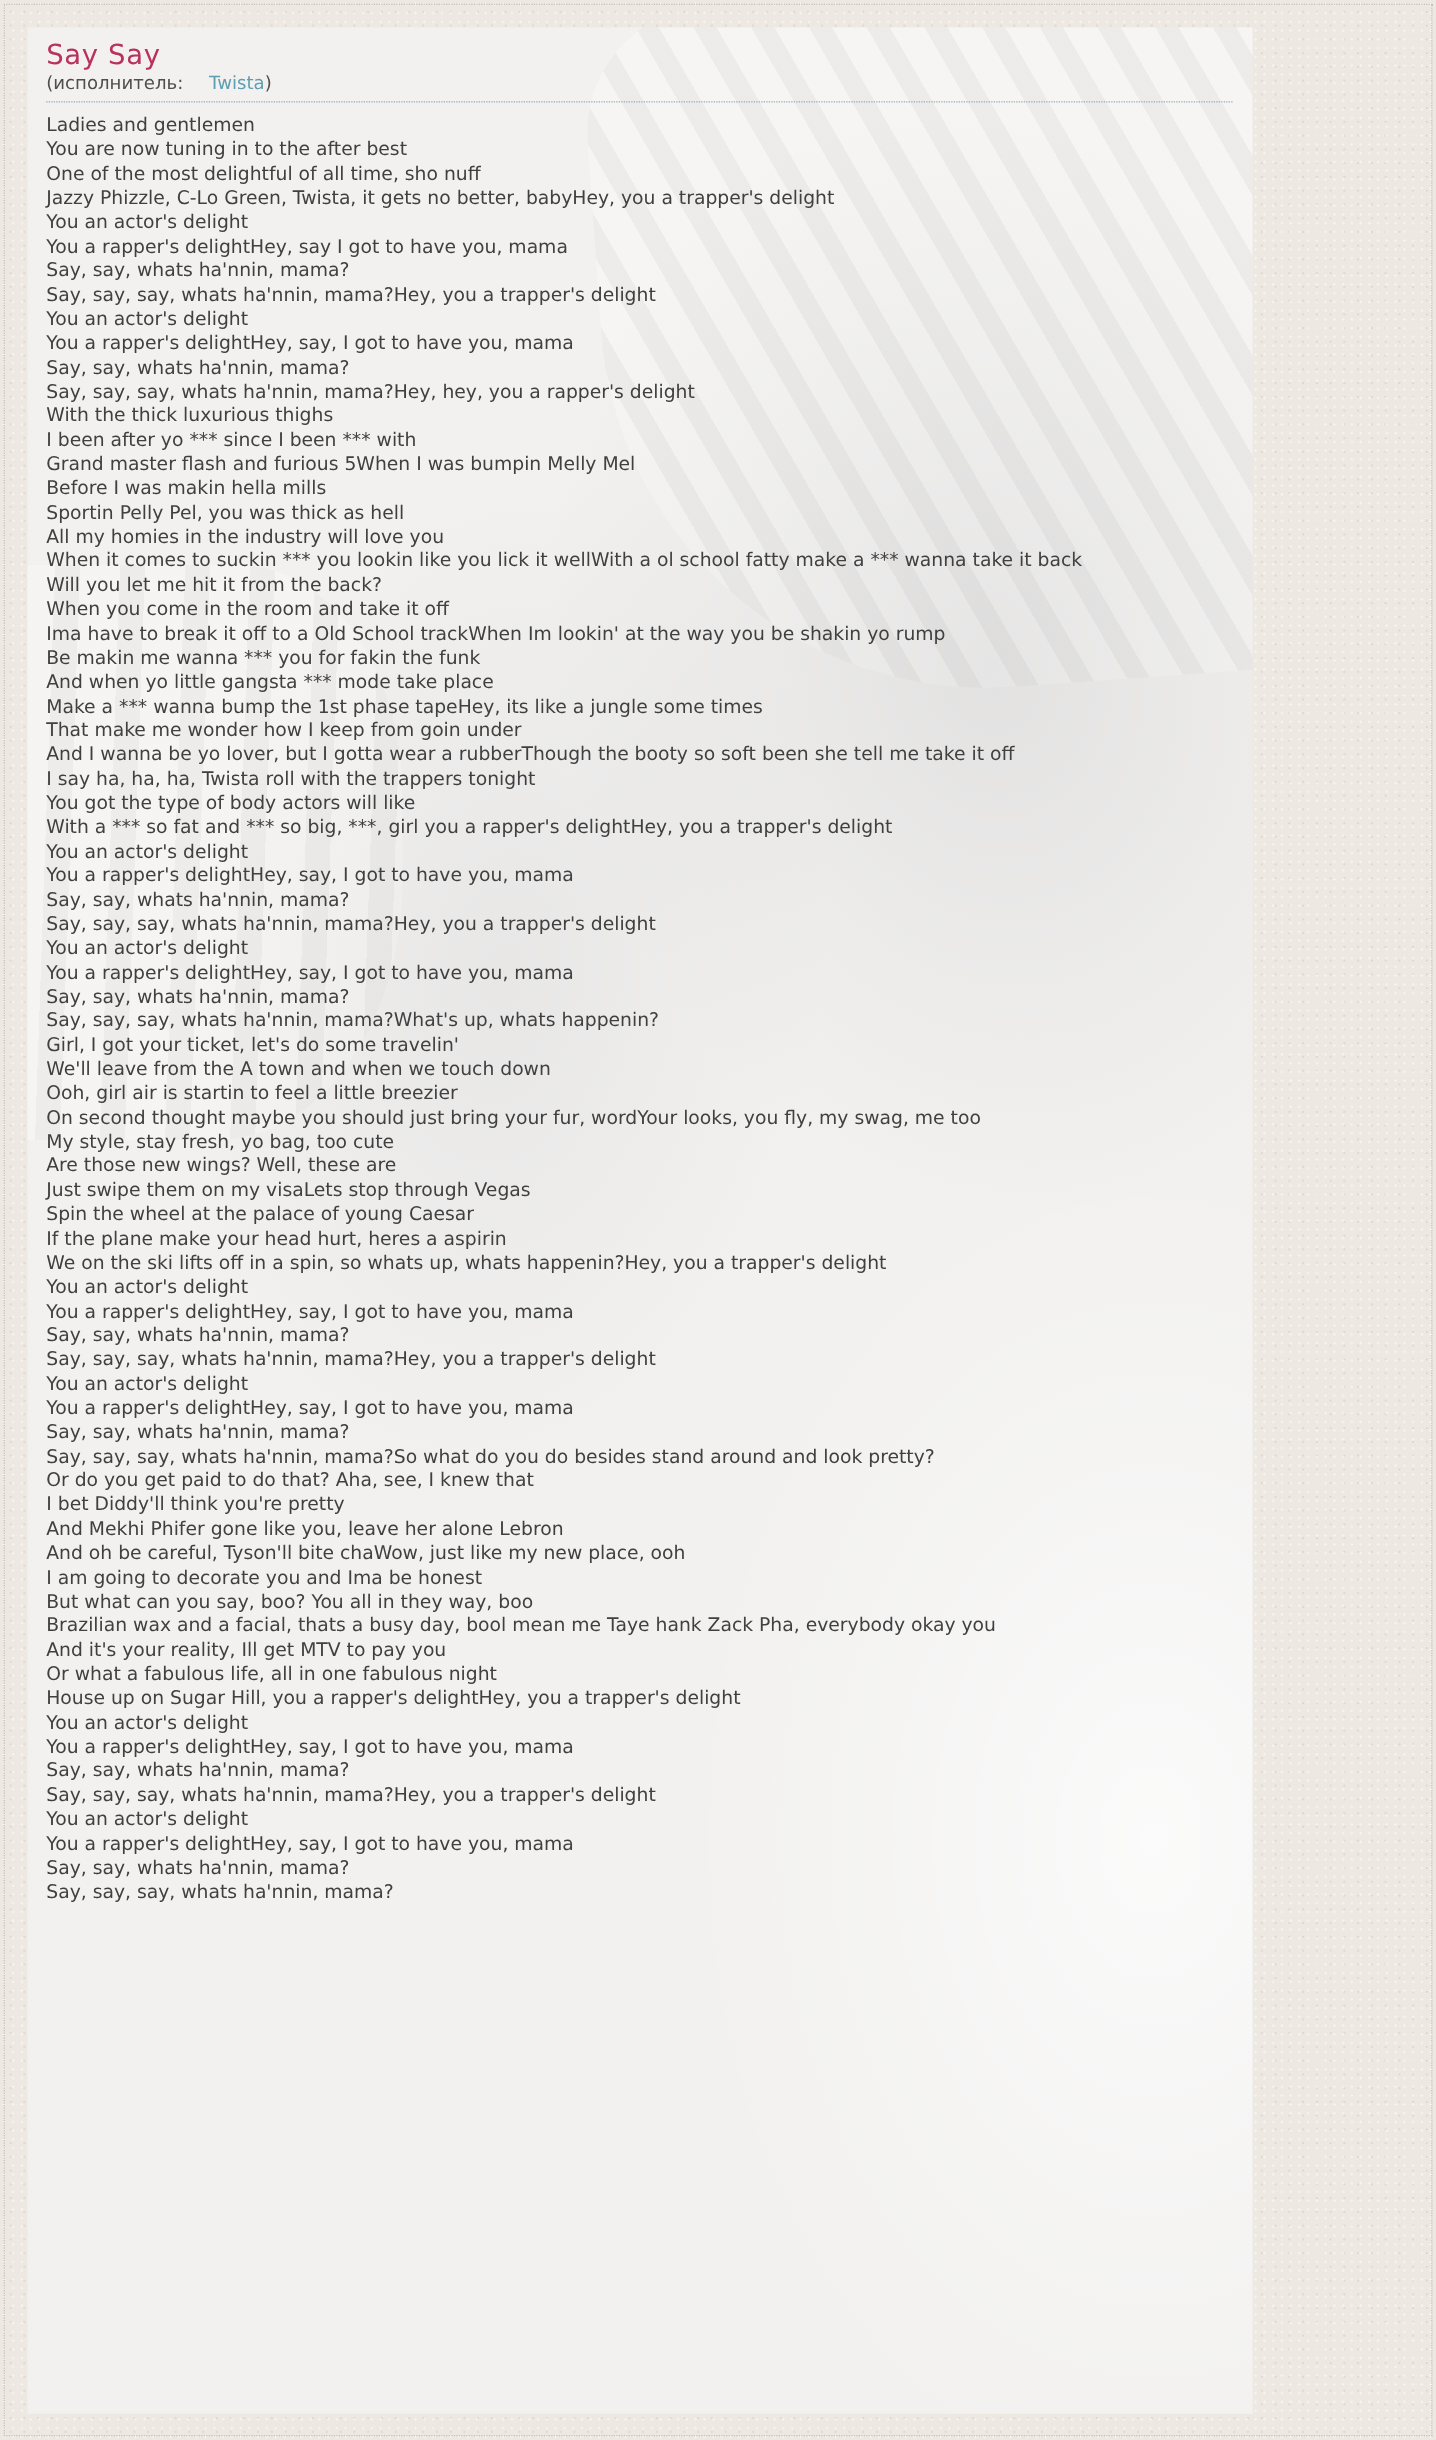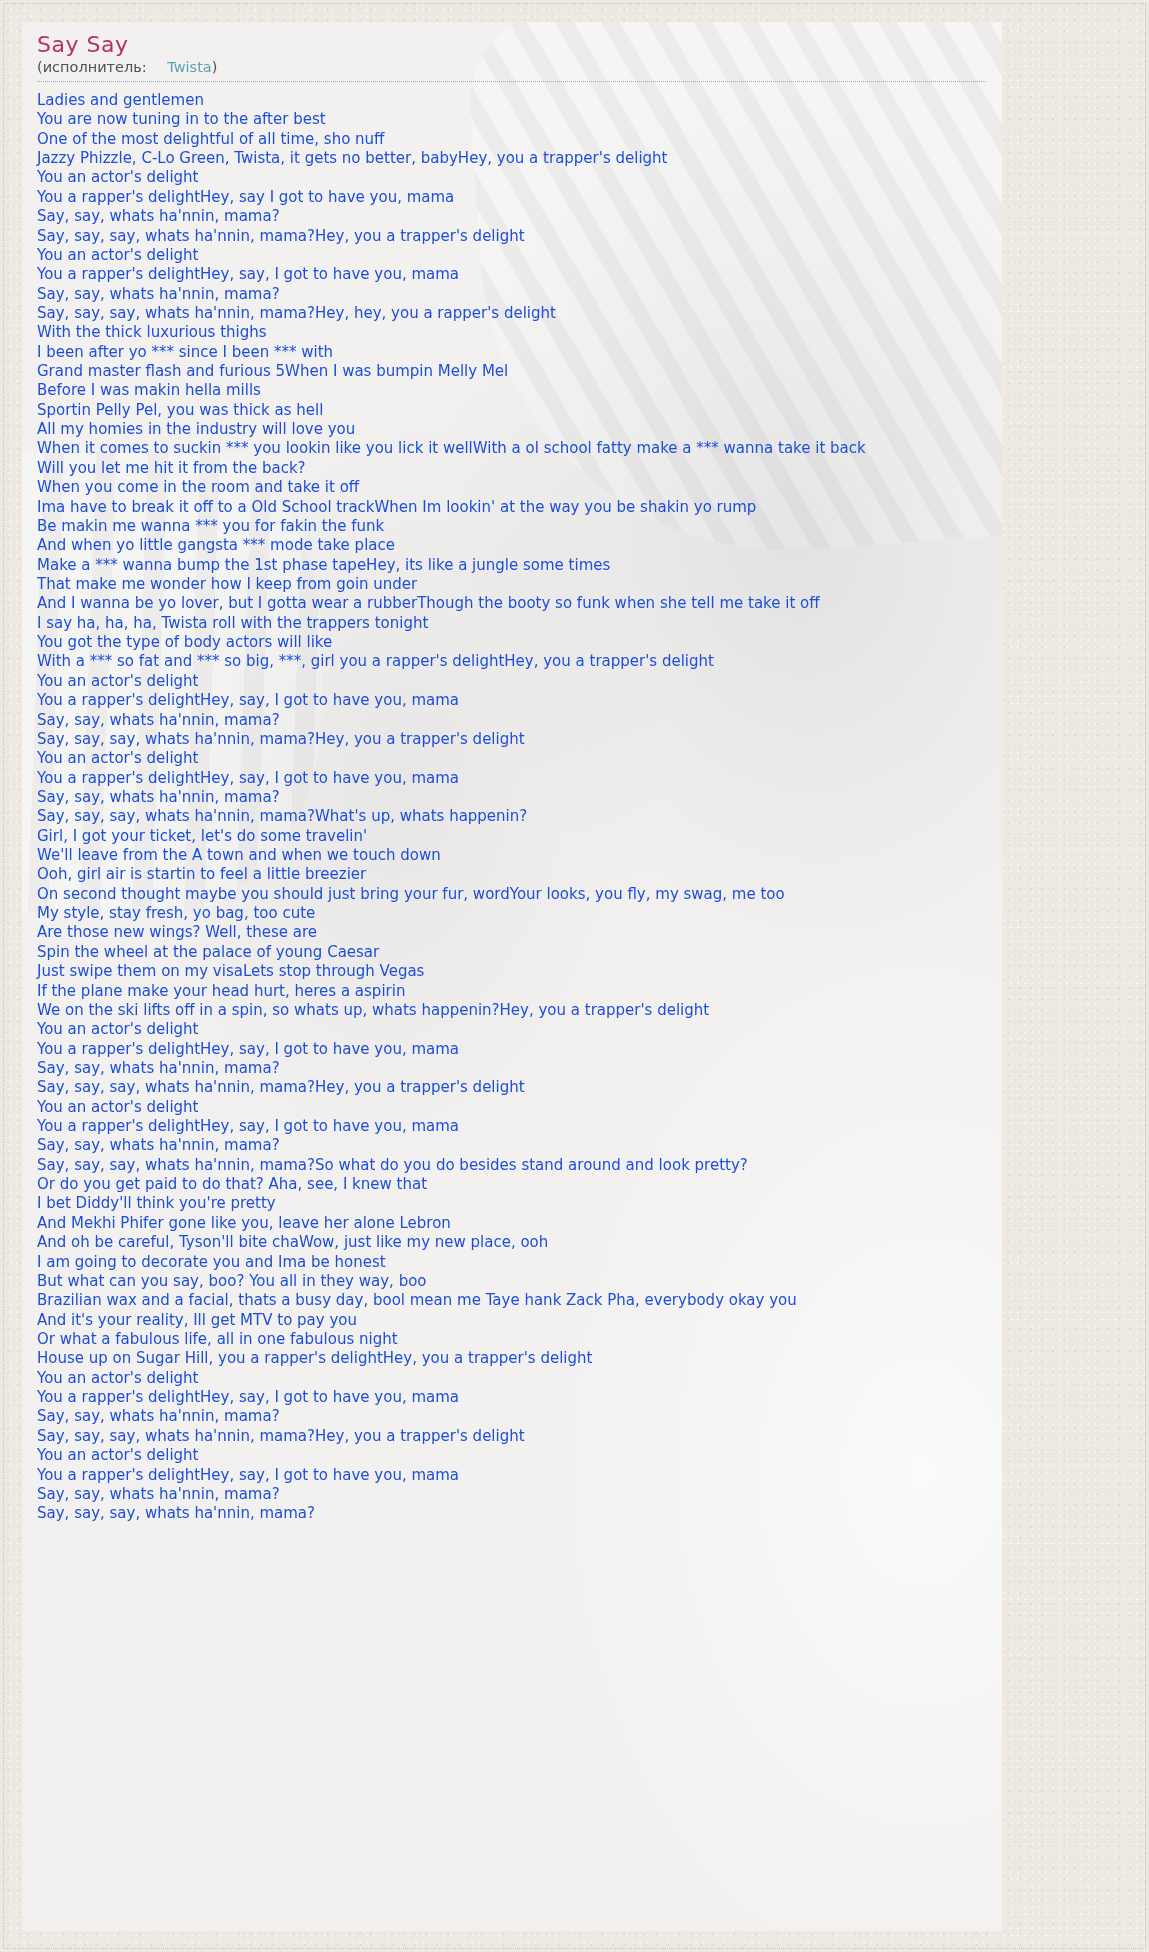--- a/index.html
+++ b/index.html
@@ -106,21 +106,21 @@
     border-bottom: 1px dotted #8fa9ba;
   }
   .artist-link {
     color: var(--link-color, #5d9fb0);
     text-decoration: none;
     cursor: pointer;
     margin-left: 16px;
   }
   .lyrics {
     margin-top: 9px;
-    color: #1d4ed8;
+    color: #404040;
     font-size: 15px;
   }
   .lyric-line {
     white-space: nowrap;
     line-height: 19.36px;
     height: 19.36px;
   }
 </style>
 </head>
 <body>
@@ -164,40 +164,40 @@
         <div class="lyric-line">Sportin Pelly Pel, you was thick as hell</div>
         <div class="lyric-line">All my homies in the industry will love you</div>
         <div class="lyric-line">When it comes to suckin *** you lookin like you lick it wellWith a ol school fatty make a *** wanna take it back</div>
         <div class="lyric-line">Will you let me hit it from the back?</div>
         <div class="lyric-line">When you come in the room and take it off</div>
         <div class="lyric-line">Ima have to break it off to a Old School trackWhen Im lookin' at the way you be shakin yo rump</div>
         <div class="lyric-line">Be makin me wanna *** you for fakin the funk</div>
         <div class="lyric-line">And when yo little gangsta *** mode take place</div>
         <div class="lyric-line">Make a *** wanna bump the 1st phase tapeHey, its like a jungle some times</div>
         <div class="lyric-line">That make me wonder how I keep from goin under</div>
-        <div class="lyric-line">And I wanna be yo lover, but I gotta wear a rubberThough the booty so funk when she tell me take it off</div>
+        <div class="lyric-line">And I wanna be yo lover, but I gotta wear a rubberThough the booty so soft been she tell me take it off</div>
         <div class="lyric-line">I say ha, ha, ha, Twista roll with the trappers tonight</div>
         <div class="lyric-line">You got the type of body actors will like</div>
         <div class="lyric-line">With a *** so fat and *** so big, ***, girl you a rapper's delightHey, you a trapper's delight</div>
         <div class="lyric-line">You an actor's delight</div>
         <div class="lyric-line">You a rapper's delightHey, say, I got to have you, mama</div>
         <div class="lyric-line">Say, say, whats ha'nnin, mama?</div>
         <div class="lyric-line">Say, say, say, whats ha'nnin, mama?Hey, you a trapper's delight</div>
         <div class="lyric-line">You an actor's delight</div>
         <div class="lyric-line">You a rapper's delightHey, say, I got to have you, mama</div>
         <div class="lyric-line">Say, say, whats ha'nnin, mama?</div>
         <div class="lyric-line">Say, say, say, whats ha'nnin, mama?What's up, whats happenin?</div>
         <div class="lyric-line">Girl, I got your ticket, let's do some travelin'</div>
         <div class="lyric-line">We'll leave from the A town and when we touch down</div>
         <div class="lyric-line">Ooh, girl air is startin to feel a little breezier</div>
         <div class="lyric-line">On second thought maybe you should just bring your fur, wordYour looks, you fly, my swag, me too</div>
         <div class="lyric-line">My style, stay fresh, yo bag, too cute</div>
         <div class="lyric-line">Are those new wings? Well, these are</div>
+        <div class="lyric-line">Just swipe them on my visaLets stop through Vegas</div>
         <div class="lyric-line">Spin the wheel at the palace of young Caesar</div>
-        <div class="lyric-line">Just swipe them on my visaLets stop through Vegas</div>
         <div class="lyric-line">If the plane make your head hurt, heres a aspirin</div>
         <div class="lyric-line">We on the ski lifts off in a spin, so whats up, whats happenin?Hey, you a trapper's delight</div>
         <div class="lyric-line">You an actor's delight</div>
         <div class="lyric-line">You a rapper's delightHey, say, I got to have you, mama</div>
         <div class="lyric-line">Say, say, whats ha'nnin, mama?</div>
         <div class="lyric-line">Say, say, say, whats ha'nnin, mama?Hey, you a trapper's delight</div>
         <div class="lyric-line">You an actor's delight</div>
         <div class="lyric-line">You a rapper's delightHey, say, I got to have you, mama</div>
         <div class="lyric-line">Say, say, whats ha'nnin, mama?</div>
         <div class="lyric-line">Say, say, say, whats ha'nnin, mama?So what do you do besides stand around and look pretty?</div>

